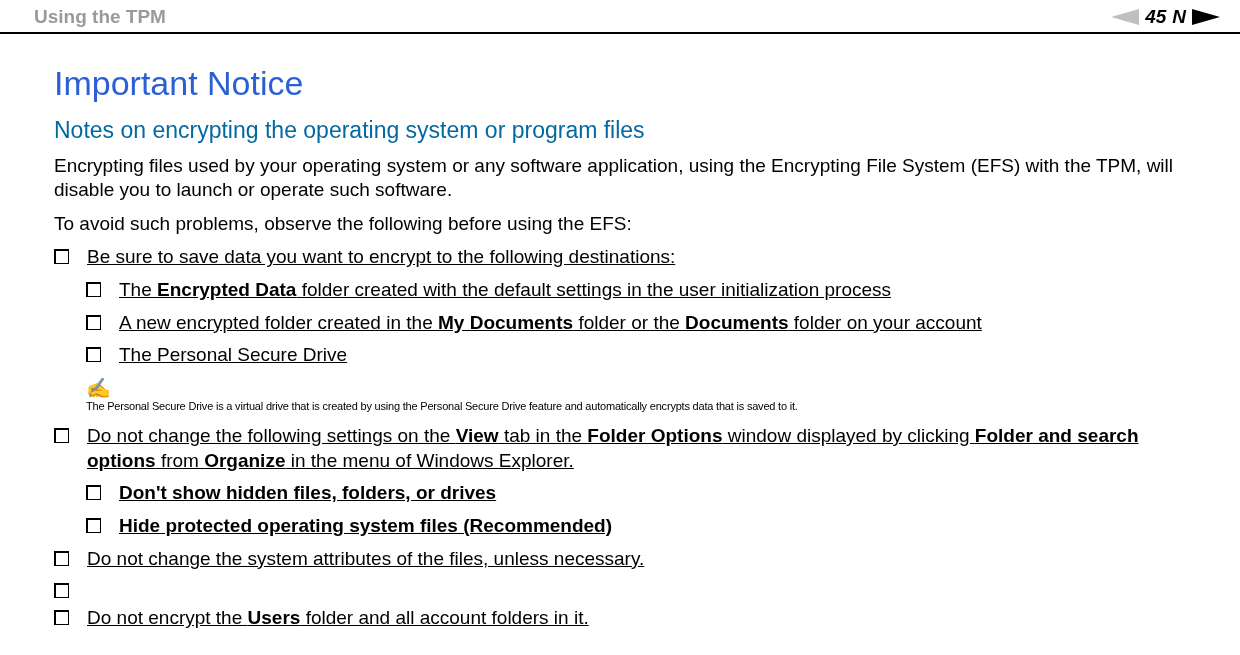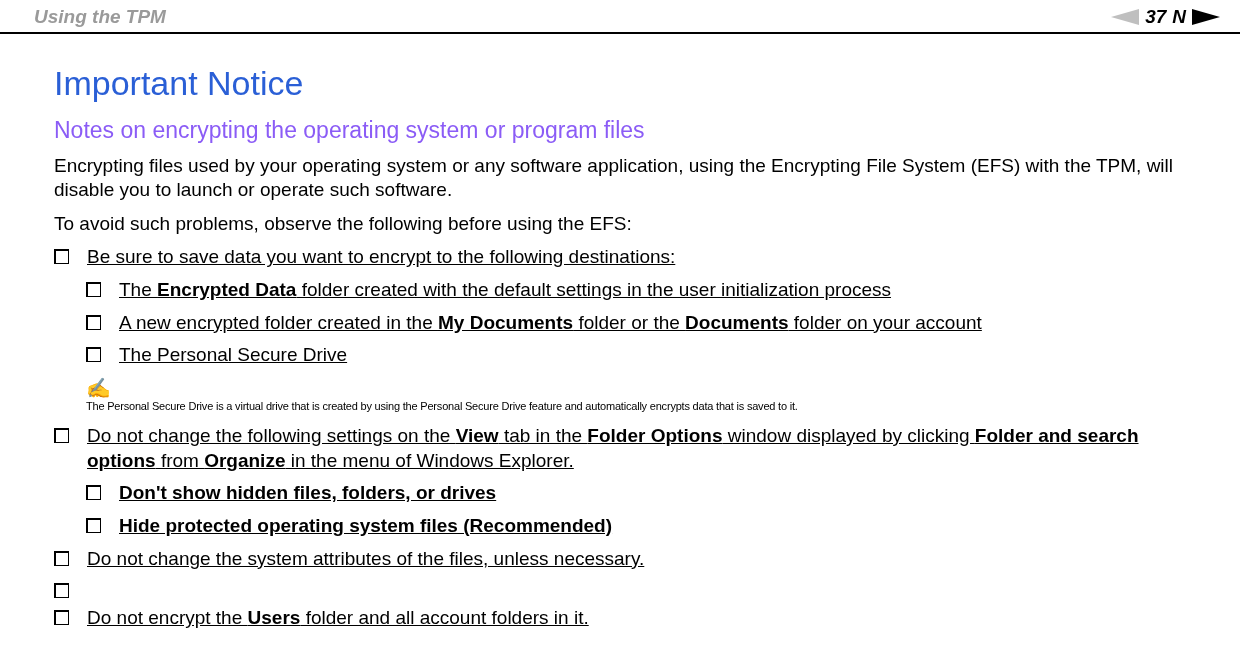--- a/index.html
+++ b/index.html
@@ -14,21 +14,20 @@
     display: flex;
     justify-content: space-between;
     align-items: center;
     padding: 6px 20px 4px 34px;
     border-bottom: 2px solid #000;
   }
   .header-title {
     color: #9a9a9a;
     font-weight: bold;
     font-size: 19px;
-    font-style: italic;
   }
   .header-nav {
     display: flex;
     align-items: center;
     gap: 6px;
   }
   .page-number {
     font-style: italic;
     font-weight: bold;
     font-size: 19px;
@@ -39,21 +38,21 @@
   .content {
     padding: 30px 54px 20px 54px;
   }
   .main-heading {
     color: #2a5fd6;
     font-size: 34px;
     font-weight: normal;
     margin-bottom: 14px;
   }
   .sub-heading {
-    color: #8b5cf6;
+    color: #0369a1;
     font-size: 23px;
     font-weight: normal;
     margin-bottom: 10px;
   }
   .para {
     font-size: 19px;
     line-height: 1.25;
     margin-bottom: 10px;
   }
   .list {
@@ -108,21 +107,21 @@
 <body>
 
 <div class="header">
   <div class="header-title">Using the TPM</div>
   <div class="header-nav">
     <span class="nav-arrow nav-prev">
       <svg width="28" height="16" viewBox="0 0 28 16">
           <polygon points="28,0 28,16 0,8" fill="#bfbfbf"></polygon>
         </svg>
     </span>
-    <span class="page-number">37</span>
+    <span class="page-number">45</span>
     <span class="nav-arrow nav-n" style="font-weight:bold;font-style:italic;font-size:19px;">N</span>
     <span class="nav-arrow nav-next">
       <svg width="28" height="16" viewBox="0 0 28 16">
           <polygon points="0,0 0,16 28,8" fill="#000"></polygon>
         </svg>
     </span>
   </div>
 </div>
 
 <div class="content">

